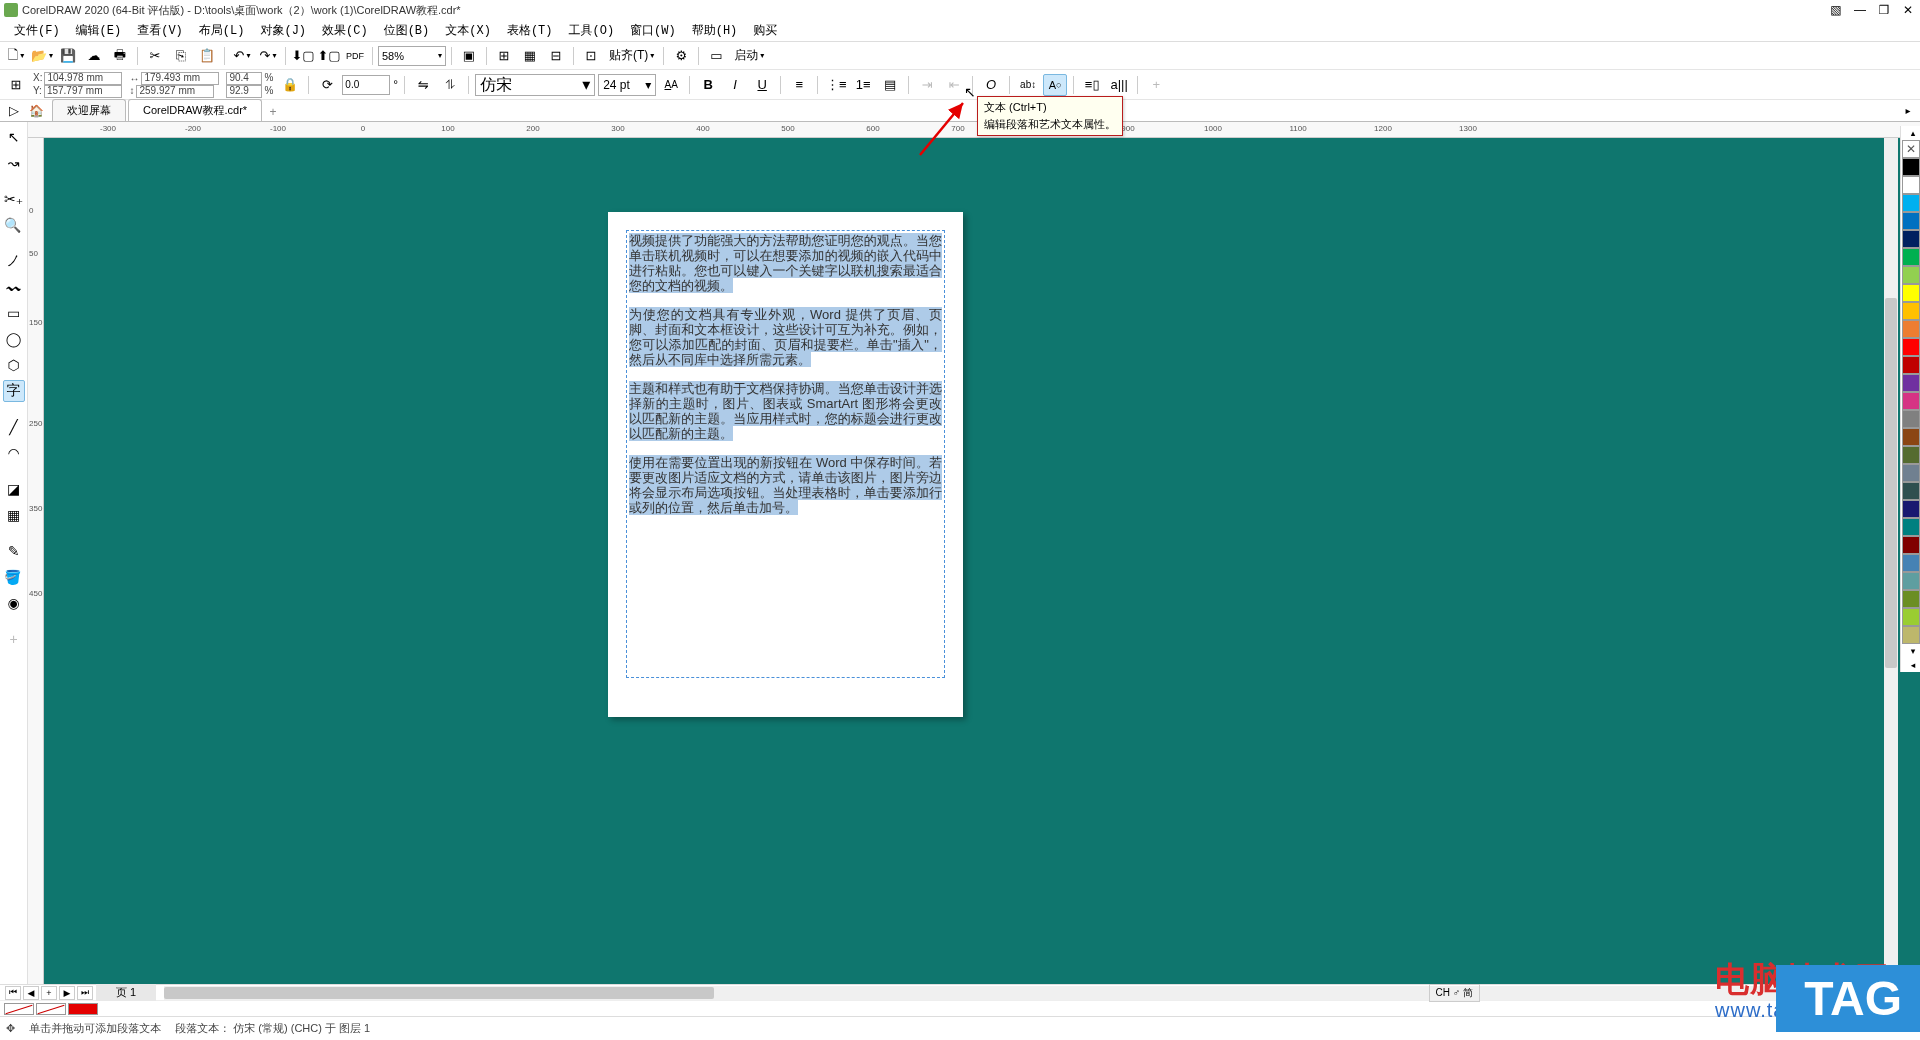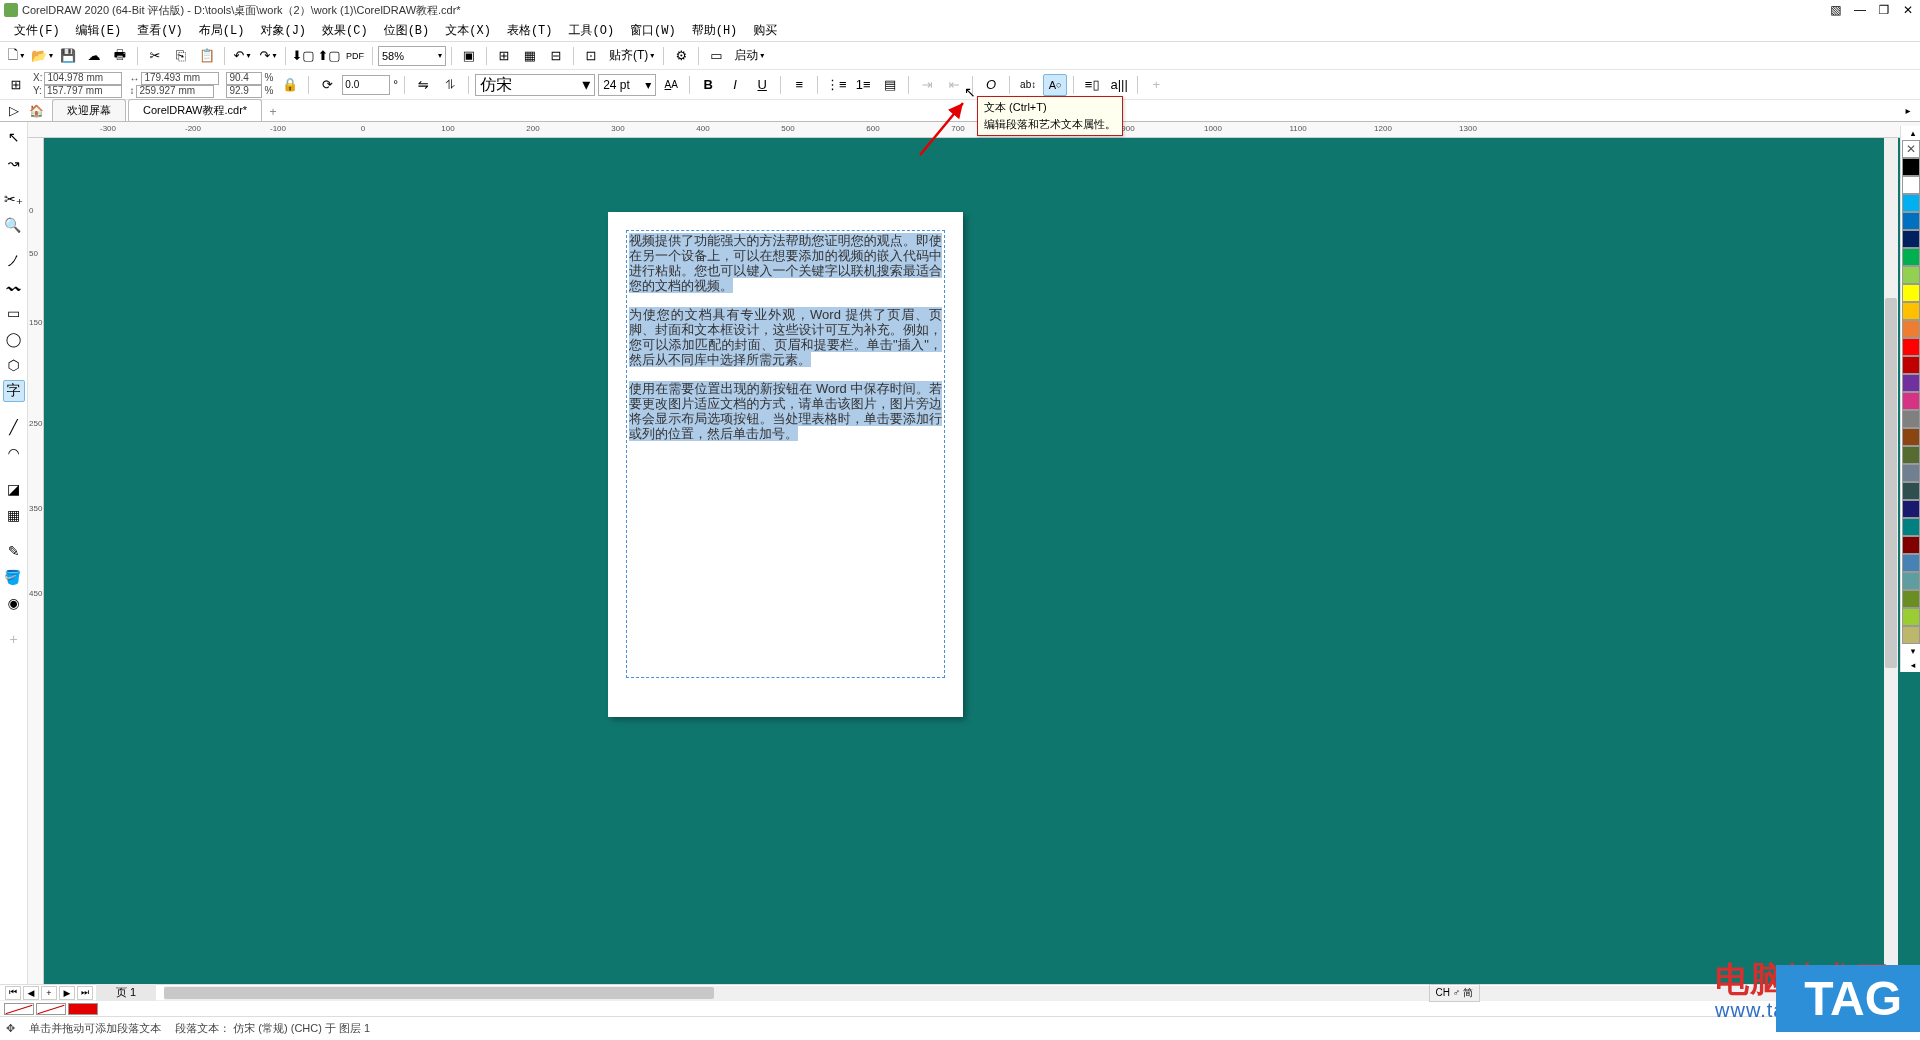--- a/index.html
+++ b/index.html
@@ -306,22 +306,23 @@
       <span class="lbl" style="top:72px;">0</span>
       <span class="lbl" style="top:115px;">50</span>
       <span class="lbl" style="top:184px;">150</span>
       <span class="lbl" style="top:285px;">250</span>
       <span class="lbl" style="top:370px;">350</span>
       <span class="lbl" style="top:455px;">450</span>
     </div>
 
     <div class="page">
       <div class="textframe">
-        <p><span class="sel">视频提供了功能强大的方法帮助您证明您的观点。即使在另一个设备上，可以在想要添加的视频的嵌入代码中进行粘贴。您也可以键入一个关键字以联机搜索最适合您的文档的视频。</span></p>
+        <p><span class="sel">视频提供了功能强大的方法帮助您证明您的观点。当您单击联机视频时，可以在想要添加的视频的嵌入代码中进行粘贴。您也可以键入一个关键字以联机搜索最适合您的文档的视频。</span></p>
         <p><span class="sel">为使您的文档具有专业外观，Word 提供了页眉、页脚、封面和文本框设计，这些设计可互为补充。例如，您可以添加匹配的封面、页眉和提要栏。单击"插入"，然后从不同库中选择所需元素。</span></p>
+        <p><span class="sel">主题和样式也有助于文档保持协调。当您单击设计并选择新的主题时，图片、图表或 SmartArt 图形将会更改以匹配新的主题。当应用样式时，您的标题会进行更改以匹配新的主题。</span></p>
         <p><span class="sel">使用在需要位置出现的新按钮在 Word 中保存时间。若要更改图片适应文档的方式，请单击该图片，图片旁边将会显示布局选项按钮。当处理表格时，单击要添加行或列的位置，然后单击加号。</span></p>
       </div>
     </div>
 
     <div class="scroll-v">
       <div class="thumb"></div>
     </div>
   </div>
 </div>
 

